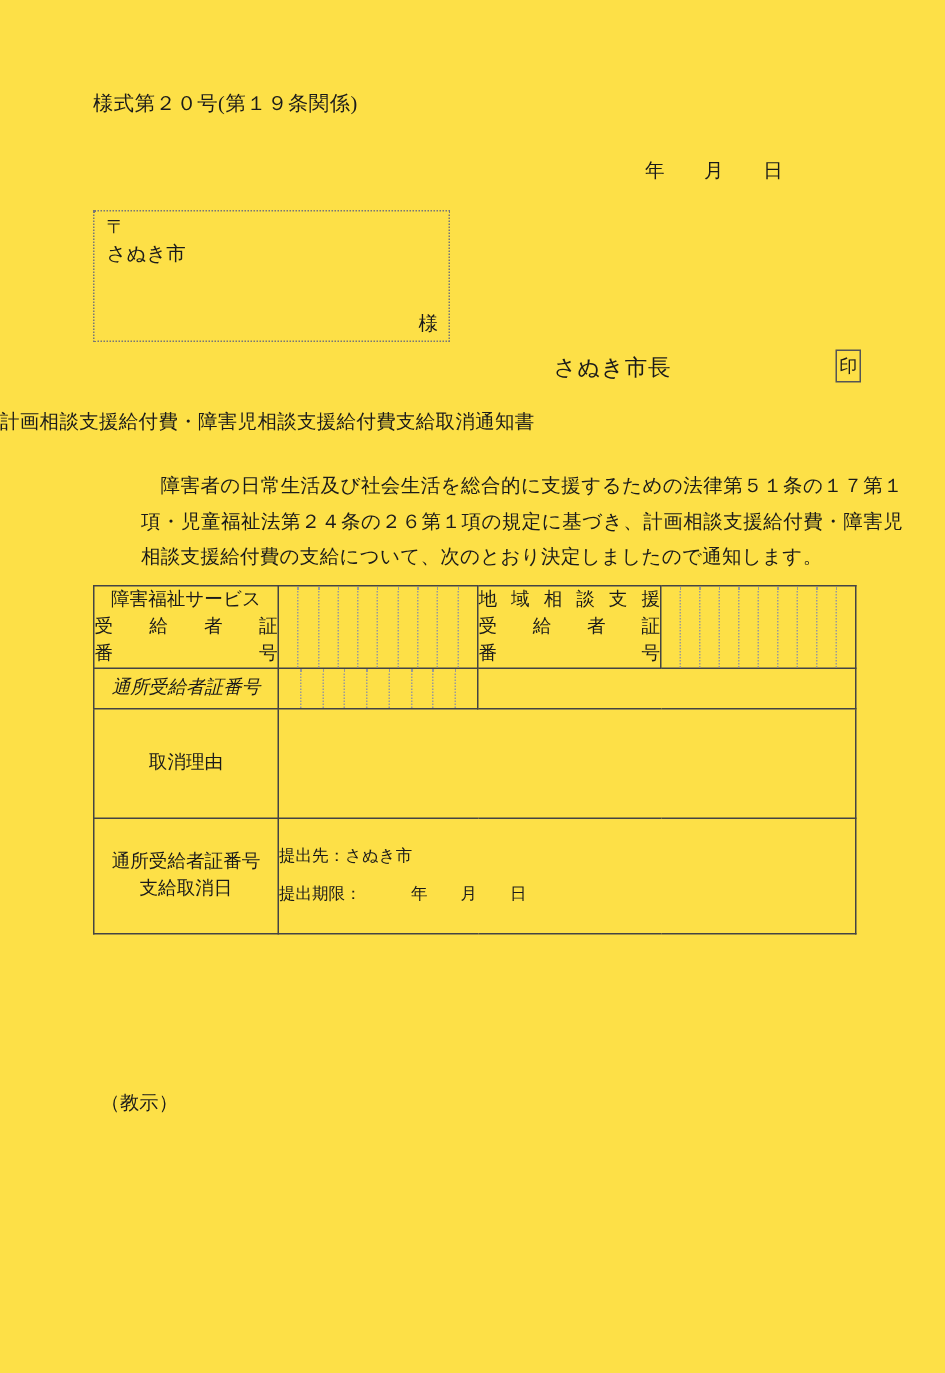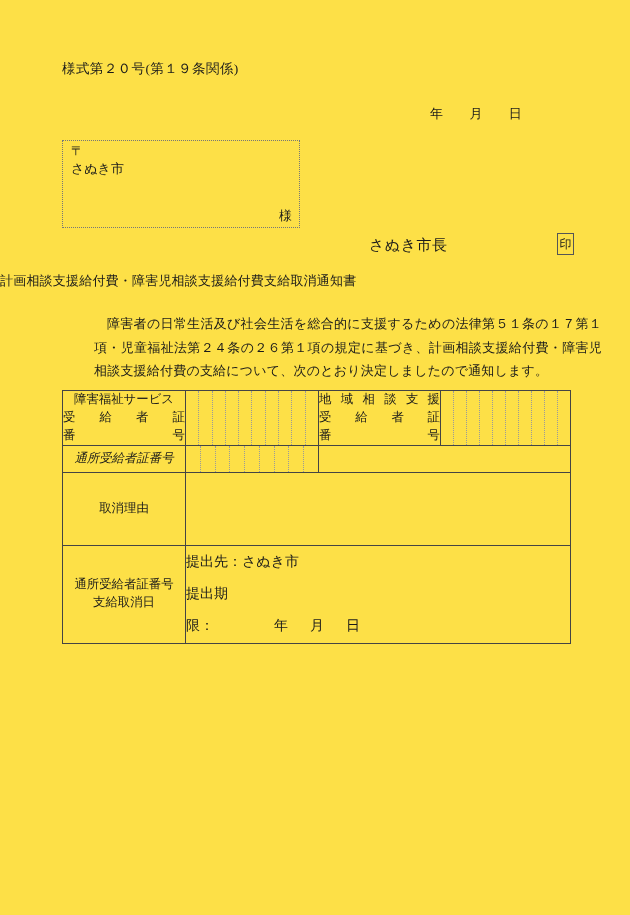--- a/index.html
+++ b/index.html
@@ -166,21 +166,21 @@
 
   .date-inline {
     text-align: center;
     font-size: 12.6px;
     letter-spacing: 0.3px;
   }
   .date-inline .gap { display: inline-block; width: 24px; }
 
   .submit-cell {
     padding: 10px 0 8px 10px;
-    font-size: 14px;
+    font-size: 11px;
     line-height: 2.3;
   }
   .submit-cell .gap { display: inline-block; width: 22px; }
   .submit-cell .lead { display: inline-block; width: 66px; }
 
   
   .instructions {
     position: absolute;
     left: 62px;
     top: 724px;
@@ -307,15 +307,16 @@
           </div>
           <div>
             <span class="lead">提出期限：</span><span class="gap"></span><span>年</span><span class="gap"></span><span>月</span><span class="gap"></span><span>日</span>
           </div>
         </td>
       </tr>
     </tbody>
   </table>
 
   <div class="instructions">
+    <div class="heading">（教示）</div>
   </div>
 
 </div>
 
 </body></html>

